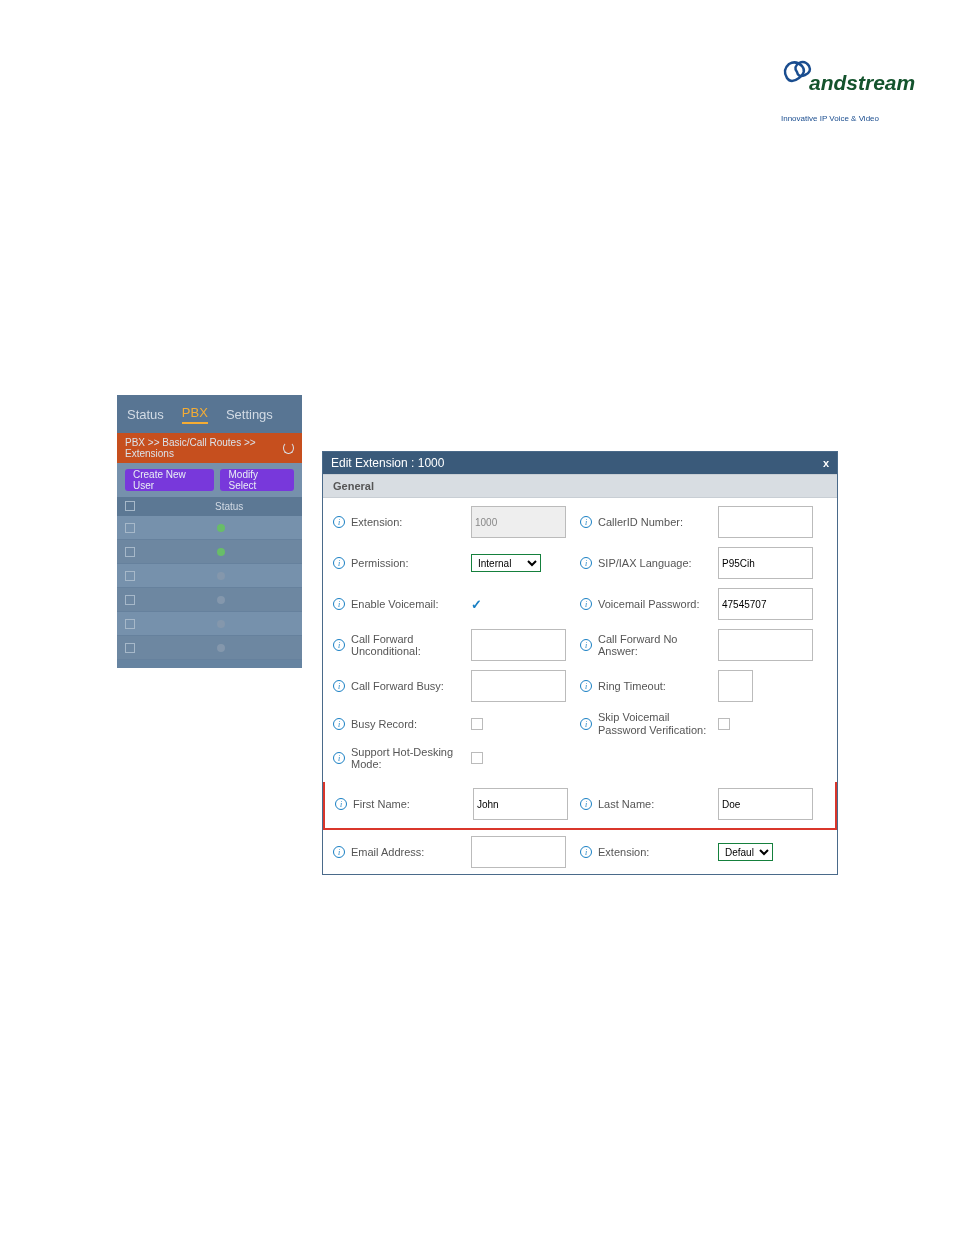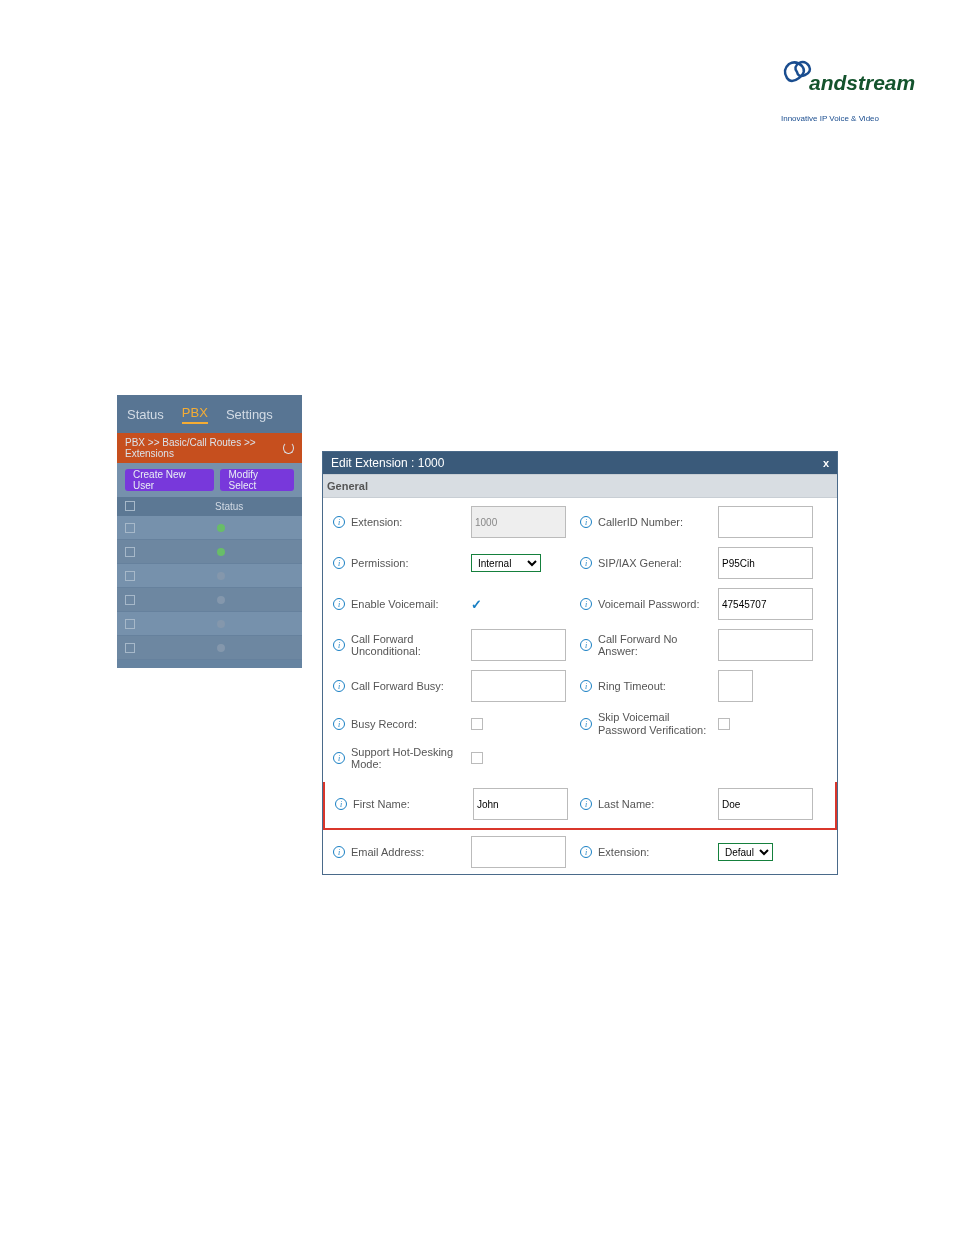--- a/index.html
+++ b/index.html
@@ -146,21 +146,21 @@
       color: #fff;
       font-size: 11px;
       font-weight: bold;
       cursor: pointer;
     }
     .section-header {
       background: #d8dde2;
       color: #555;
       font-size: 11px;
       font-weight: bold;
-      padding: 5px 4px;
+      padding: 5px 10px;
       border-top: 1px solid #c8ced4;
       border-bottom: 1px solid #c8ced4;
     }
     .section-header.highlighted {
       border: 2px solid #d9362b;
       border-bottom: none;
     }
     .form-body {
       padding: 8px 10px;
     }
@@ -314,21 +314,21 @@
       </div>
 
       <div class="form-row">
         <div class="form-col">
           <span class="info-icon">i</span>
           <span class="form-label">Permission:</span>
           <select class="form-select"><option>Internal</option></select>
         </div>
         <div class="form-col">
           <span class="info-icon">i</span>
-          <span class="form-label">SIP/IAX General:</span>
+          <span class="form-label">SIP/IAX Language:</span>
           <input class="form-input" value="P95Cih" style="">
         </div>
       </div>
 
       <div class="form-row">
         <div class="form-col">
           <span class="info-icon">i</span>
           <span class="form-label">Enable Voicemail:</span>
           <span class="check-mark">✓</span>
         </div>

